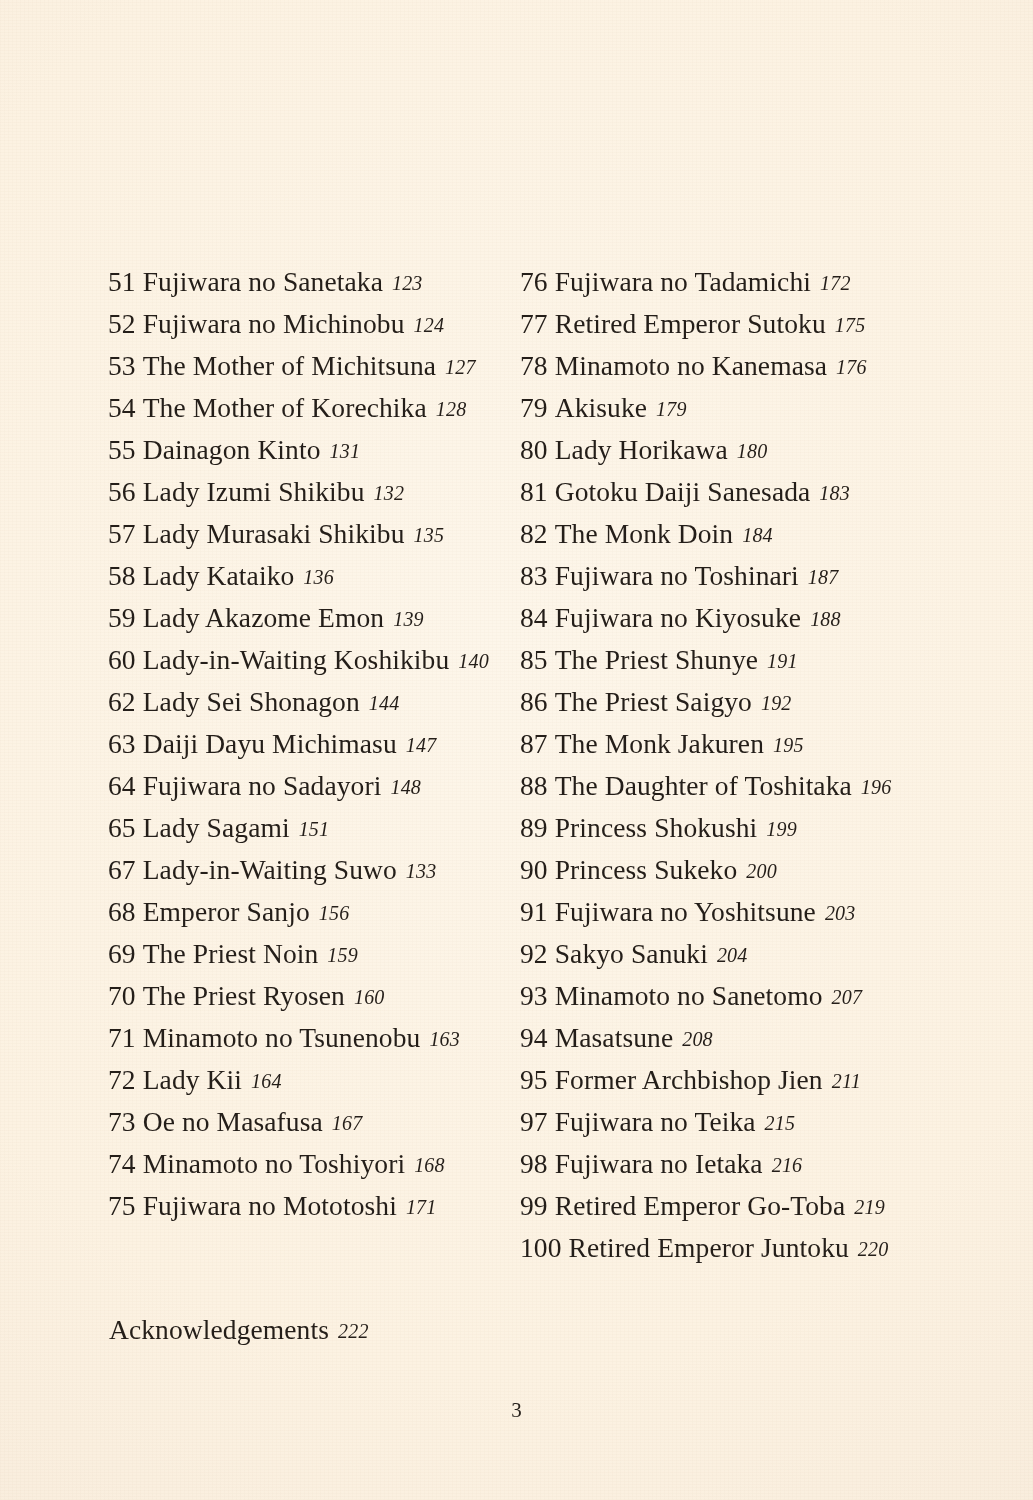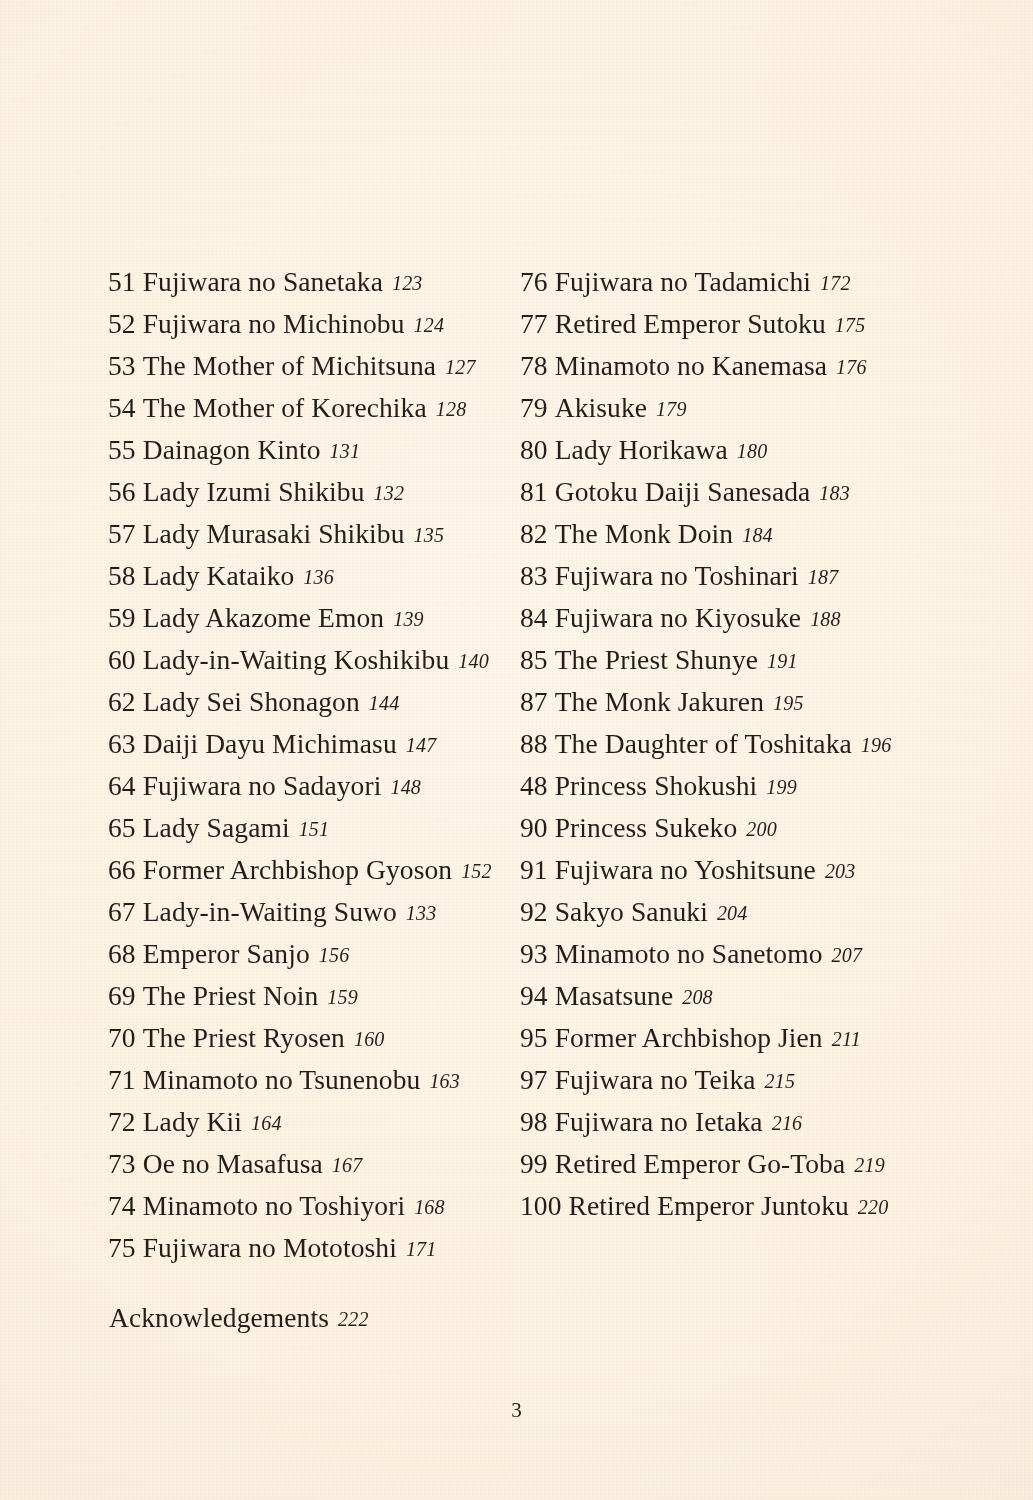--- a/index.html
+++ b/index.html
@@ -83,21 +83,21 @@
     font-style: italic;
     font-variant-numeric: oldstyle-nums;
     font-feature-settings: "onum" 1;
     margin-left: 9px;
     letter-spacing: 0.2px;
     position: relative;
     top: -1px;
   }
 
   .back-matter {
-    margin-top: 28px;
+    margin-top: 40px;
   }
   .back-matter .toc-entry { padding-left: 1px; }
 
   .folio {
     position: absolute;
     left: 0;
     right: 0;
     top: 1398px;
     text-align: center;
     font-size: 21px;
@@ -124,21 +124,20 @@
             <li class="toc-entry"><span class="entry-num">55</span><span class="entry-title">Dainagon Kinto</span><span class="entry-page">131</span></li>
             <li class="toc-entry"><span class="entry-num">56</span><span class="entry-title">Lady Izumi Shikibu</span><span class="entry-page">132</span></li>
             <li class="toc-entry"><span class="entry-num">57</span><span class="entry-title">Lady Murasaki Shikibu</span><span class="entry-page">135</span></li>
             <li class="toc-entry"><span class="entry-num">58</span><span class="entry-title">Lady Kataiko</span><span class="entry-page">136</span></li>
             <li class="toc-entry"><span class="entry-num">59</span><span class="entry-title">Lady Akazome Emon</span><span class="entry-page">139</span></li>
             <li class="toc-entry"><span class="entry-num">60</span><span class="entry-title">Lady-in-Waiting Koshikibu</span><span class="entry-page">140</span></li>
             <li class="toc-entry"><span class="entry-num">62</span><span class="entry-title">Lady Sei Shonagon</span><span class="entry-page">144</span></li>
             <li class="toc-entry"><span class="entry-num">63</span><span class="entry-title">Daiji Dayu Michimasu</span><span class="entry-page">147</span></li>
             <li class="toc-entry"><span class="entry-num">64</span><span class="entry-title">Fujiwara no Sadayori</span><span class="entry-page">148</span></li>
             <li class="toc-entry"><span class="entry-num">65</span><span class="entry-title">Lady Sagami</span><span class="entry-page">151</span></li>
-            <li class="toc-entry"><span class="entry-num">66</span><span class="entry-title">Former Archbishop Gyoson</span><span class="entry-page">152</span></li>
             <li class="toc-entry"><span class="entry-num">67</span><span class="entry-title">Lady-in-Waiting Suwo</span><span class="entry-page">133</span></li>
             <li class="toc-entry"><span class="entry-num">68</span><span class="entry-title">Emperor Sanjo</span><span class="entry-page">156</span></li>
             <li class="toc-entry"><span class="entry-num">69</span><span class="entry-title">The Priest Noin</span><span class="entry-page">159</span></li>
             <li class="toc-entry"><span class="entry-num">70</span><span class="entry-title">The Priest Ryosen</span><span class="entry-page">160</span></li>
             <li class="toc-entry"><span class="entry-num">71</span><span class="entry-title">Minamoto no Tsunenobu</span><span class="entry-page">163</span></li>
             <li class="toc-entry"><span class="entry-num">72</span><span class="entry-title">Lady Kii</span><span class="entry-page">164</span></li>
             <li class="toc-entry"><span class="entry-num">73</span><span class="entry-title">Oe no Masafusa</span><span class="entry-page">167</span></li>
             <li class="toc-entry"><span class="entry-num">74</span><span class="entry-title">Minamoto no Toshiyori</span><span class="entry-page">168</span></li>
             <li class="toc-entry"><span class="entry-num">75</span><span class="entry-title">Fujiwara no Mototoshi</span><span class="entry-page">171</span></li>
           </ul>
@@ -149,23 +148,24 @@
             <li class="toc-entry"><span class="entry-num">76</span><span class="entry-title">Fujiwara no Tadamichi</span><span class="entry-page">172</span></li>
             <li class="toc-entry"><span class="entry-num">77</span><span class="entry-title">Retired Emperor Sutoku</span><span class="entry-page">175</span></li>
             <li class="toc-entry"><span class="entry-num">78</span><span class="entry-title">Minamoto no Kanemasa</span><span class="entry-page">176</span></li>
             <li class="toc-entry"><span class="entry-num">79</span><span class="entry-title">Akisuke</span><span class="entry-page">179</span></li>
             <li class="toc-entry"><span class="entry-num">80</span><span class="entry-title">Lady Horikawa</span><span class="entry-page">180</span></li>
             <li class="toc-entry"><span class="entry-num">81</span><span class="entry-title">Gotoku Daiji Sanesada</span><span class="entry-page">183</span></li>
             <li class="toc-entry"><span class="entry-num">82</span><span class="entry-title">The Monk Doin</span><span class="entry-page">184</span></li>
             <li class="toc-entry"><span class="entry-num">83</span><span class="entry-title">Fujiwara no Toshinari</span><span class="entry-page">187</span></li>
             <li class="toc-entry"><span class="entry-num">84</span><span class="entry-title">Fujiwara no Kiyosuke</span><span class="entry-page">188</span></li>
             <li class="toc-entry"><span class="entry-num">85</span><span class="entry-title">The Priest Shunye</span><span class="entry-page">191</span></li>
+            <li class="toc-entry"><span class="entry-num">86</span><span class="entry-title">The Priest Saigyo</span><span class="entry-page">192</span></li>
             <li class="toc-entry"><span class="entry-num">87</span><span class="entry-title">The Monk Jakuren</span><span class="entry-page">195</span></li>
             <li class="toc-entry"><span class="entry-num">88</span><span class="entry-title">The Daughter of Toshitaka</span><span class="entry-page">196</span></li>
-            <li class="toc-entry"><span class="entry-num">48</span><span class="entry-title">Princess Shokushi</span><span class="entry-page">199</span></li>
+            <li class="toc-entry"><span class="entry-num">89</span><span class="entry-title">Princess Shokushi</span><span class="entry-page">199</span></li>
             <li class="toc-entry"><span class="entry-num">90</span><span class="entry-title">Princess Sukeko</span><span class="entry-page">200</span></li>
             <li class="toc-entry"><span class="entry-num">91</span><span class="entry-title">Fujiwara no Yoshitsune</span><span class="entry-page">203</span></li>
             <li class="toc-entry"><span class="entry-num">92</span><span class="entry-title">Sakyo Sanuki</span><span class="entry-page">204</span></li>
             <li class="toc-entry"><span class="entry-num">93</span><span class="entry-title">Minamoto no Sanetomo</span><span class="entry-page">207</span></li>
             <li class="toc-entry"><span class="entry-num">94</span><span class="entry-title">Masatsune</span><span class="entry-page">208</span></li>
             <li class="toc-entry"><span class="entry-num">95</span><span class="entry-title">Former Archbishop Jien</span><span class="entry-page">211</span></li>
             <li class="toc-entry"><span class="entry-num">97</span><span class="entry-title">Fujiwara no Teika</span><span class="entry-page">215</span></li>
             <li class="toc-entry"><span class="entry-num">98</span><span class="entry-title">Fujiwara no Ietaka</span><span class="entry-page">216</span></li>
             <li class="toc-entry"><span class="entry-num">99</span><span class="entry-title">Retired Emperor Go-Toba</span><span class="entry-page">219</span></li>
             <li class="toc-entry"><span class="entry-num">100</span><span class="entry-title">Retired Emperor Juntoku</span><span class="entry-page">220</span></li>

